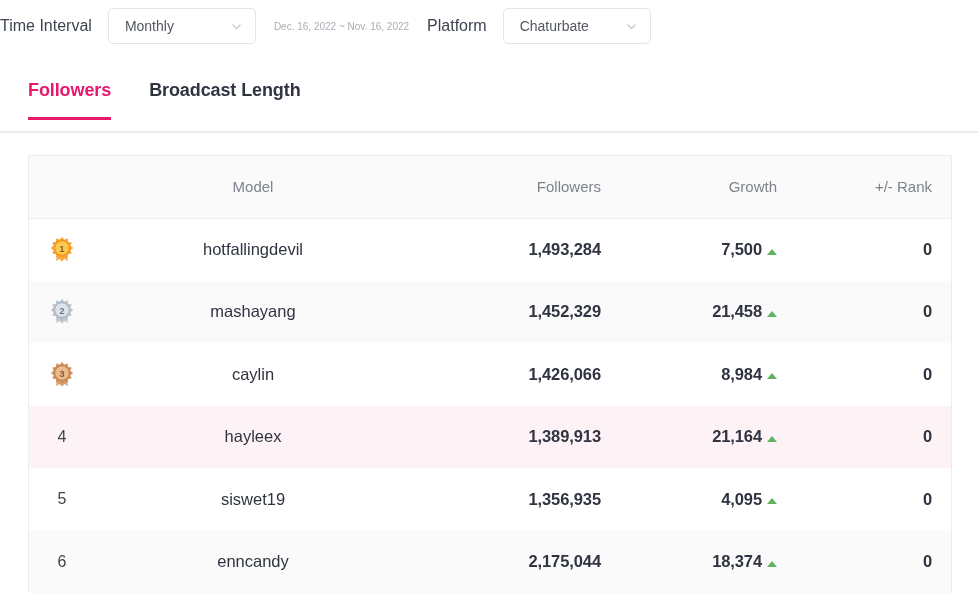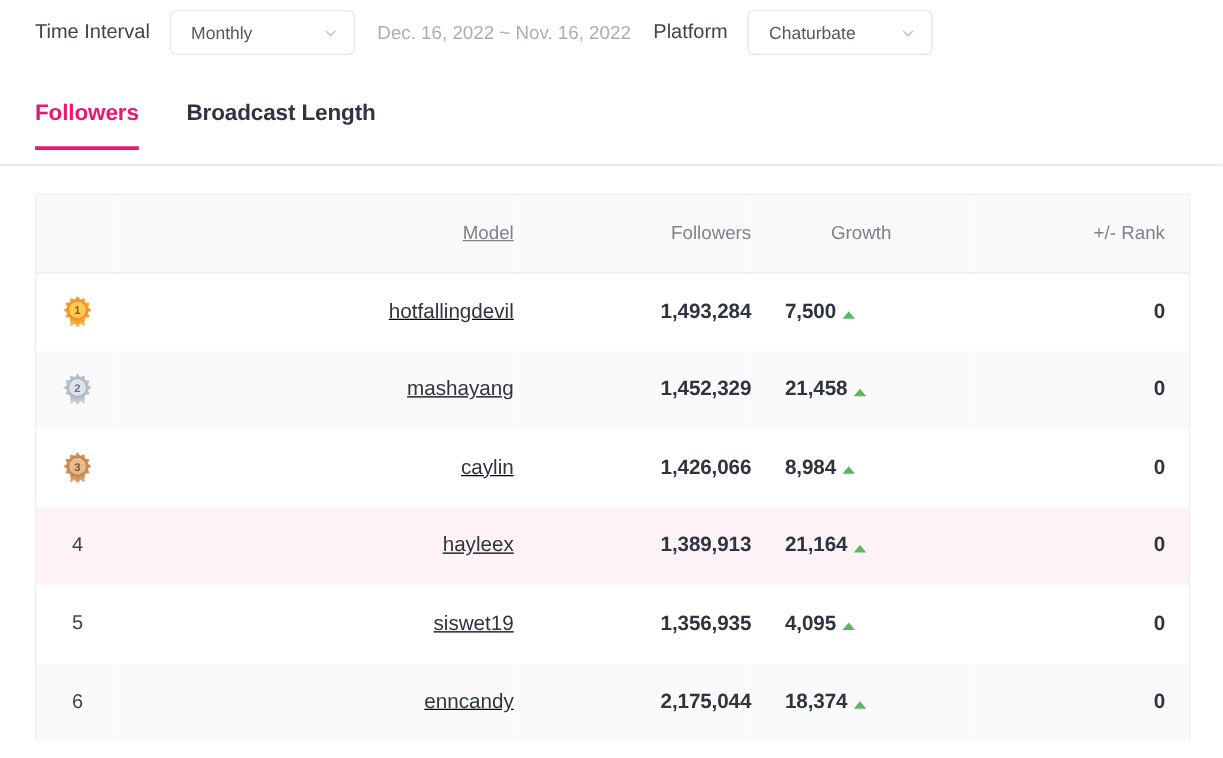--- a/index.html
+++ b/index.html
@@ -10,21 +10,20 @@
     background: #ffffff;
     font-family: "Liberation Sans", sans-serif;
     -webkit-font-smoothing: antialiased;
   }
 
   
   .filter-bar {
     display: flex;
     align-items: center;
     height: 52px;
-    padding-left: 28px;
     gap: 0;
   }
   .filter-label {
     font-size: 16px;
     color: #3d4450;
     font-weight: 400;
     white-space: nowrap;
   }
   .select-box {
     position: relative;
@@ -46,21 +45,21 @@
     white-space: nowrap;
     overflow: hidden;
   }
   .chev-down {
     width: 13px;
     height: 13px;
     flex: none;
     color: #b8bcc4;
   }
   .date-range {
-    font-size: 15px;
+    font-size: 10px;
     color: #a9aeb6;
     margin-left: 18px;
     margin-right: 18px;
     white-space: nowrap;
   }
 
   
   .tabs-wrap {
     position: relative;
     margin-top: 28px;
@@ -116,23 +115,23 @@
   }
   thead tr { background: #fafafb; height: 62px; }
   thead th {
     font-size: 15px;
     font-weight: 400;
     color: #7d828b;
     border-bottom: 1px solid #ebedf0;
     padding: 0;
   }
   th.c-rank, td.c-rank { width: 66px; }
-  th.c-model, td.c-model { width: 316px; text-align: right; text-decoration: underline; }
+  th.c-model, td.c-model { width: 316px; text-align: center; }
   th.c-followers, td.c-followers { width: 190px; text-align: right; padding-right: 0px; }
-  th.c-growth, td.c-growth { width: 176px; padding-right: 0px; }
+  th.c-growth, td.c-growth { width: 176px; text-align: right; padding-right: 0px; }
   th.c-delta, td.c-delta { width: 155px; text-align: right; padding-right: 0px; }
   th.c-arrow, td.c-arrow { width: 60px; text-align: left; }
 
   tbody tr { height: 62.5px; background: #ffffff; }
   tbody tr.alt { background: #fafafb; }
   tbody tr.highlight { background: #fdf2f5; }
   tbody td { padding: 0; vertical-align: middle; }
 
   .rank-cell {
     display: flex;

